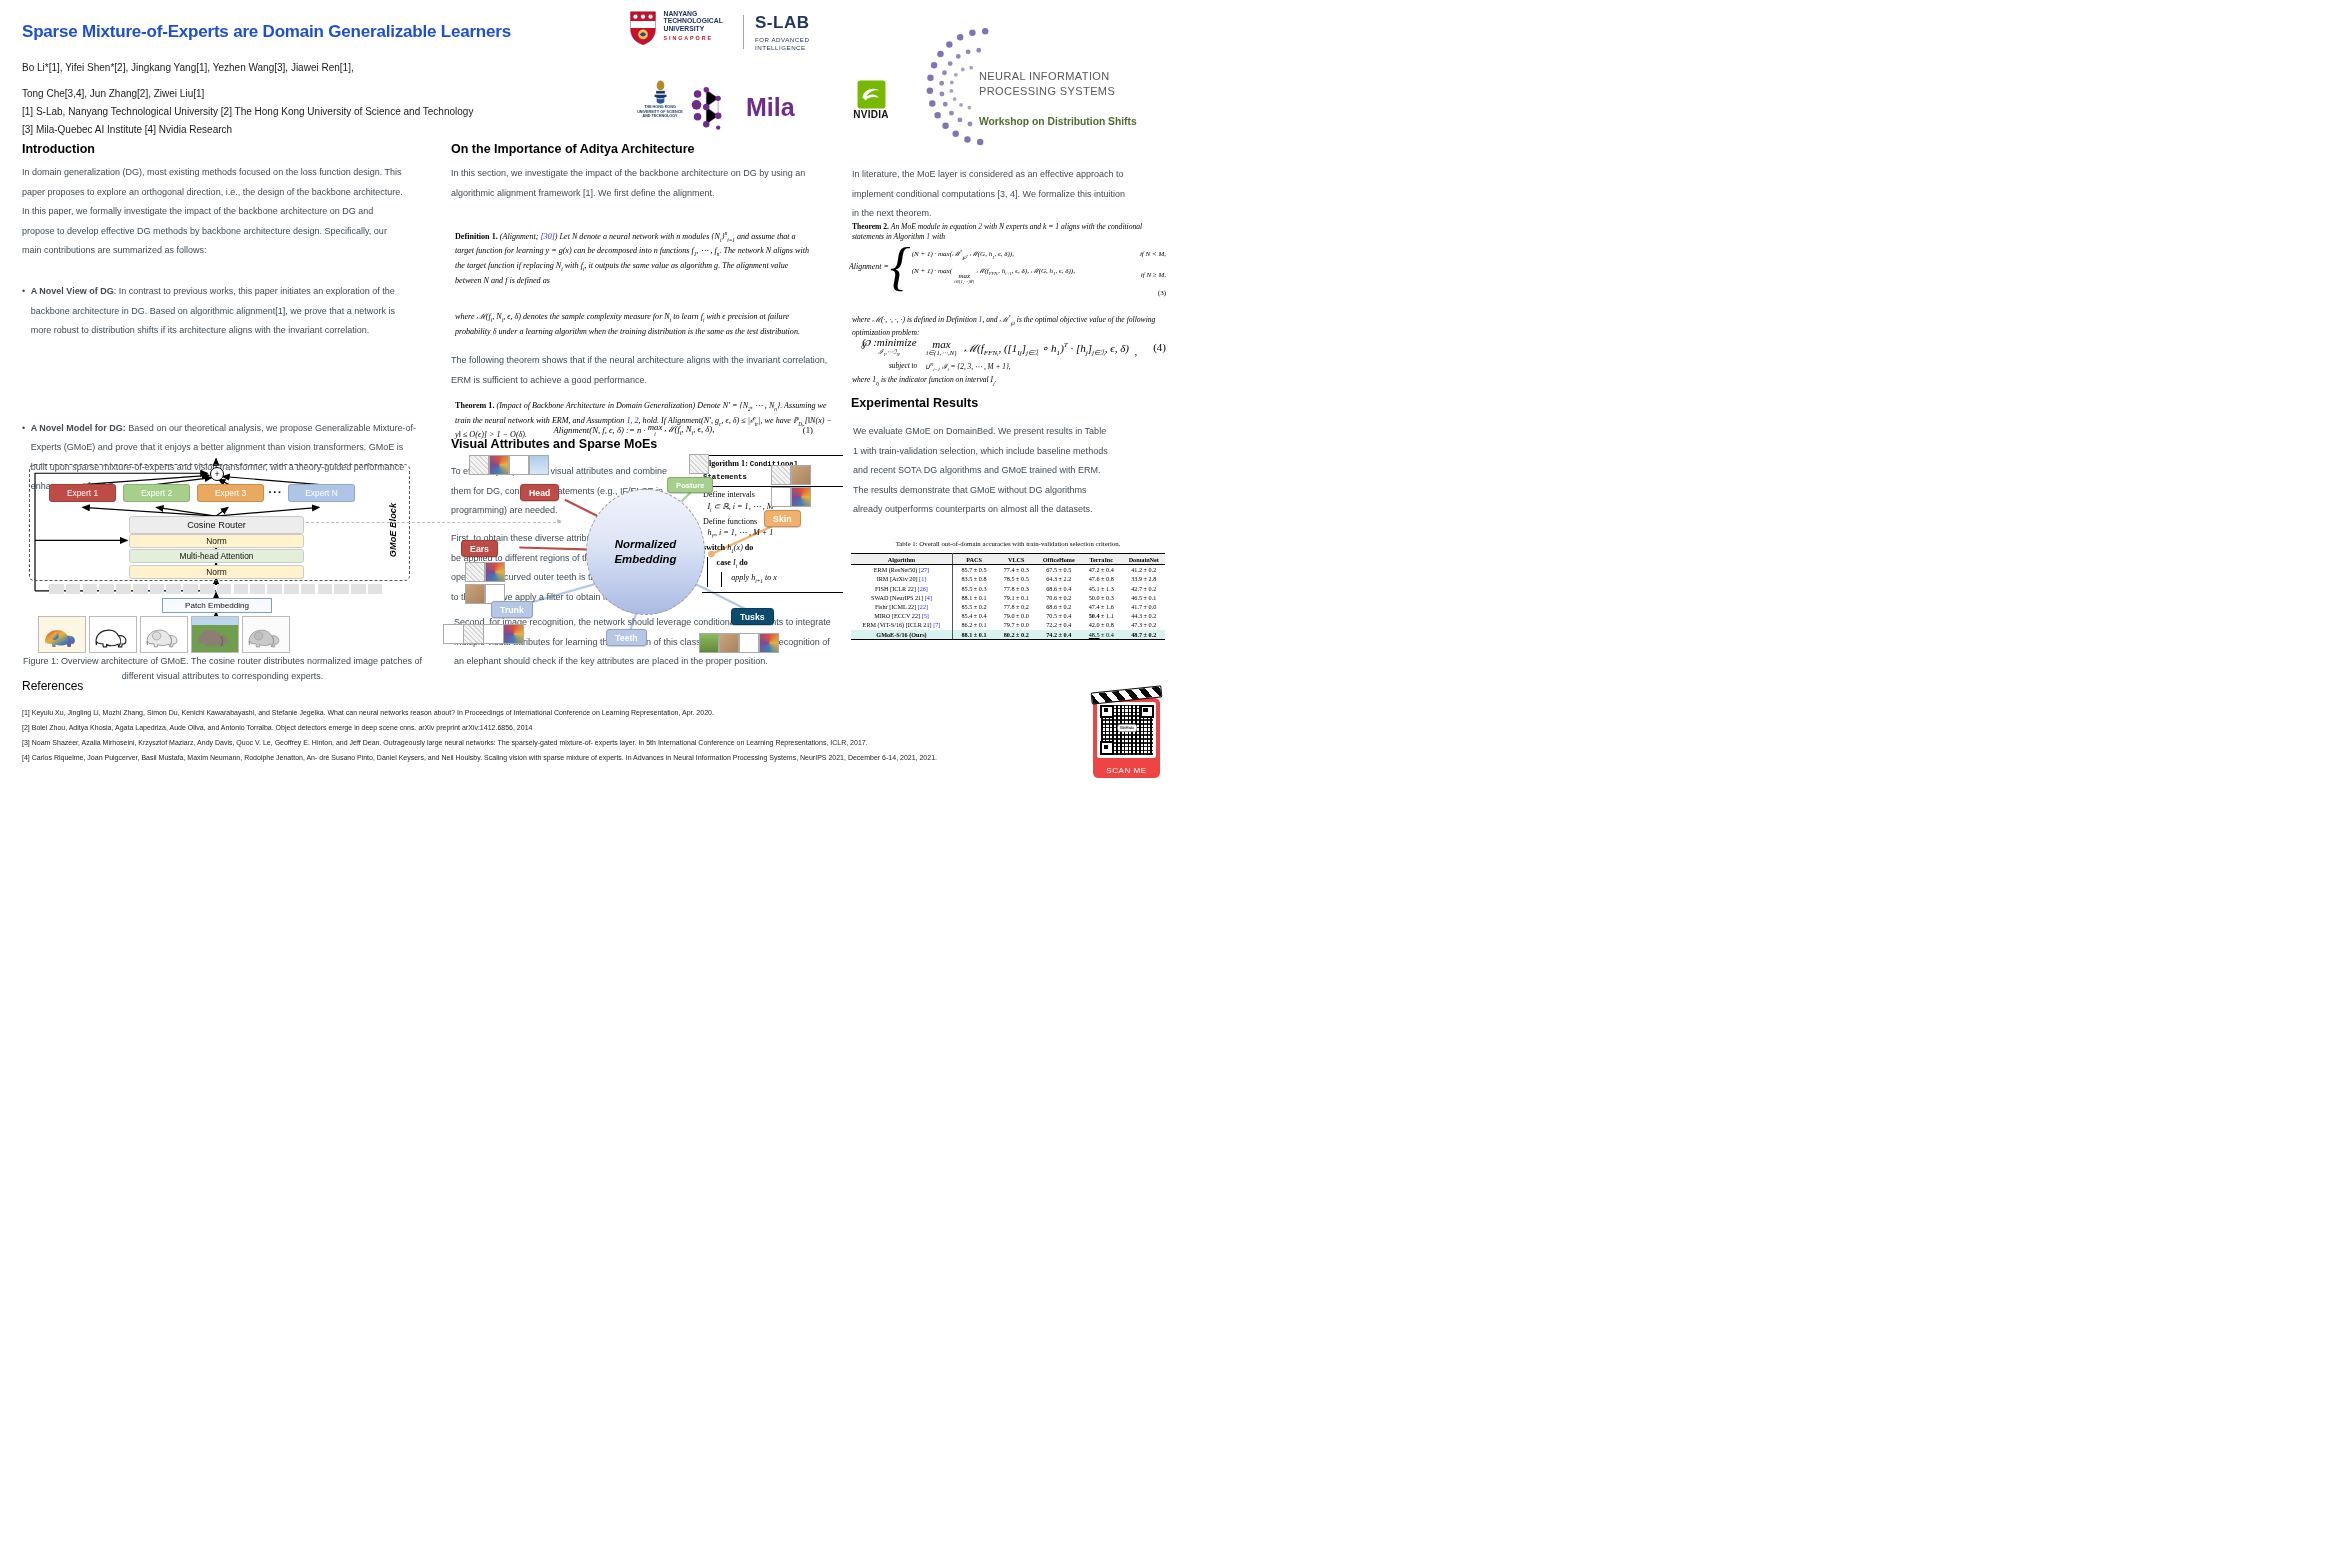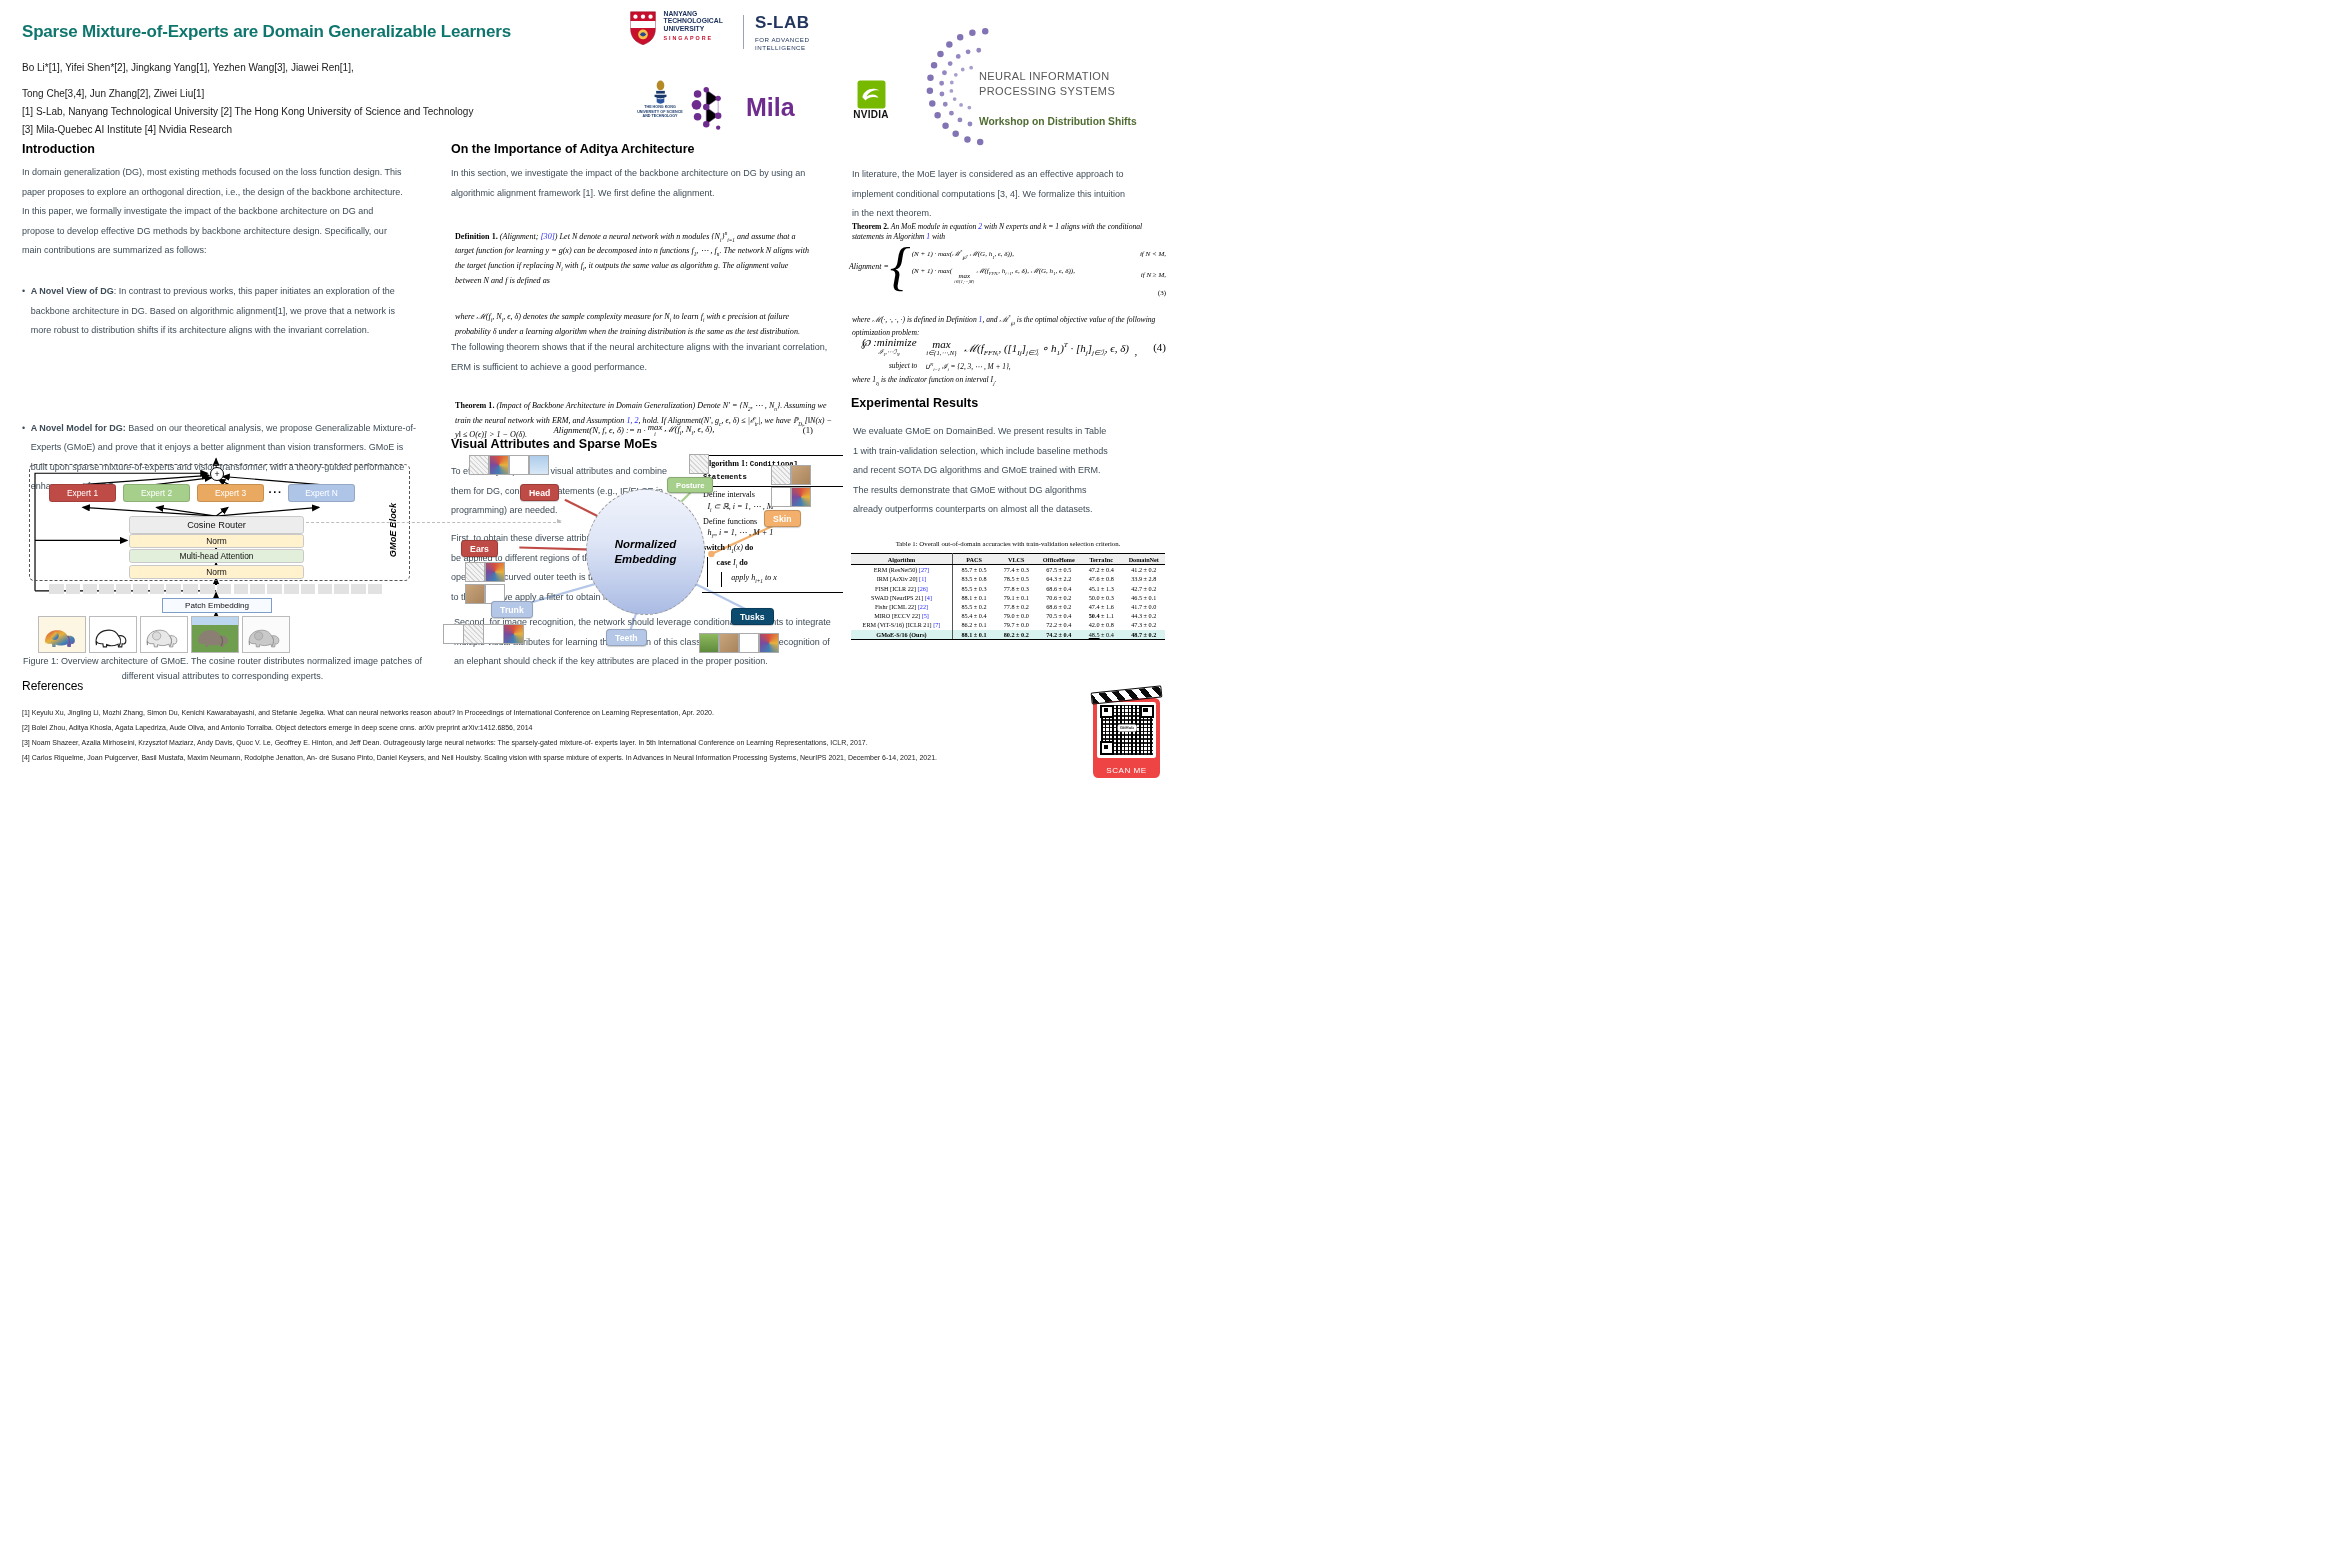--- a/index.html
+++ b/index.html
@@ -1,19 +1,19 @@
 <!DOCTYPE html>
 <html style="font-size:8.7px"><head>
 <meta charset="utf-8">
 <style>
   html,body{margin:0;padding:0;background:#ffffff;}
   .poster{position:relative;width:1171px;height:781px;background:#fff;overflow:hidden;
           font-family:"Liberation Sans",sans-serif;color:#3e4c57;}
   .abs{position:absolute;}
-  .h1{font-size:17px;font-weight:bold;color:#0f766e;letter-spacing:-0.2px;}
+  .h1{font-size:17px;font-weight:bold;color:#1d4ed8;letter-spacing:-0.2px;}
   .hd{font-size:12.5px;font-weight:bold;color:#000;}
   .meta{font-size:10px;color:#1a1a1a;}
   .para{font-size:9px;line-height:19.5px;color:#3e4c57;}
   .bullet{padding-left:8.7px;position:relative;}
   .bullet::before{content:"\2022";position:absolute;left:0;top:0;color:#3e4c57;}
   .bold{font-weight:bold;}
   .serif{font-family:Liberation Serif, serif;color:#000;}
   .it{font-style:italic;}
   .rm{font-style:normal;font-weight:bold;}
   .cite{color:#1f1fff;}
@@ -408,21 +408,21 @@
     <span class="limop">
         <span>max</span>
         <span class="sub it">i</span>
       </span>
     <span>ℳ(f<sub>i</sub>, N<sub>i</sub>, ϵ, δ),</span>
     <span class="eqnum">(1)</span>
   </div>
 
   <div class="abs serif it" style="left:455px;top:311px;width:358px;font-size:8.1px;line-height:11px;">where ℳ(f<sub>i</sub>, N<sub>i</sub>, ϵ, δ) denotes the sample complexity measure for N<sub>i</sub> to learn f<sub>i</sub> with ϵ precision at failure probability δ under a learning algorithm when the training distribution is the same as the test distribution.</div>
 
-  <div class="abs para" style="left:451px;top:338px;width:379px;">The following theorem shows that if the neural architecture aligns with the invariant correlation, ERM is sufficient to achieve a good performance.</div>
+  <div class="abs para" style="left:451px;top:351px;width:379px;">The following theorem shows that if the neural architecture aligns with the invariant correlation, ERM is sufficient to achieve a good performance.</div>
 
   <div class="abs serif it" style="left:455px;top:400px;width:379px;font-size:8.1px;line-height:11px;">
     <span class="rm">Theorem 1.</span>
     <span>(Impact of Backbone Architecture in Domain Generalization) Denote N′ = {N<sub>2</sub>, ⋯ , N<sub>n</sub>}.  Assuming we train the neural network with ERM, and Assumption </span><span class="cite">1, 2</span><span>, hold. If Alignment(N′, g<sub>c</sub>, ϵ, δ) ≤ |ℰ<sub>tr</sub>|, we have ℙ<sub>Dₜₑ</sub>[‖N(x) − y‖ ≤ O(ϵ)] &gt; 1 − O(δ).</span>
   </div>
 
   <div class="abs hd" style="left:451px;top:437px;">Visual Attributes and Sparse MoEs</div>
   <div class="abs para" style="left:451px;top:462px;width:233px;">To efficiently capture the visual attributes and combine them for DG, conditional statements (e.g., IF/ELSE in programming) are needed.</div>
   <div class="abs para" style="left:451px;top:529px;width:245px;">First, to obtain these diverse attributes, different filters should be applied to different regions of the image. For example, the operation for curved outer teeth is that if the patches belong to the teeth, we apply a filter to obtain its shape.</div>
 

